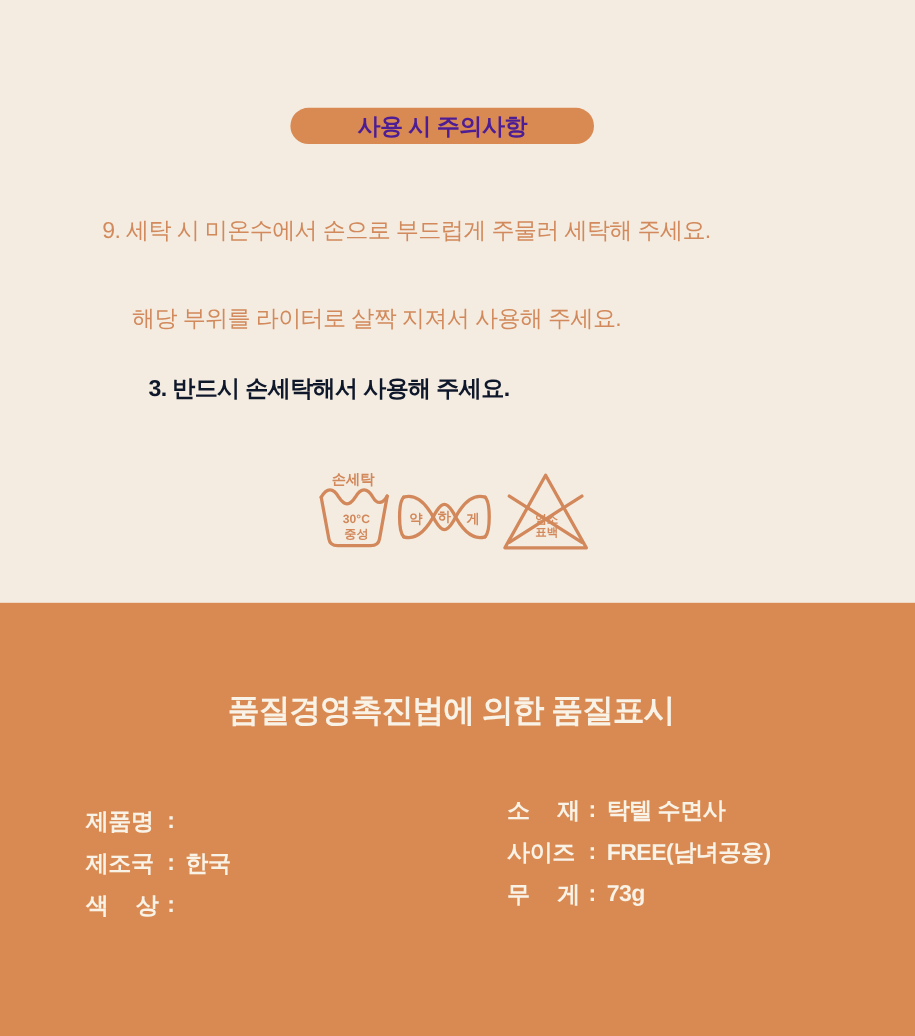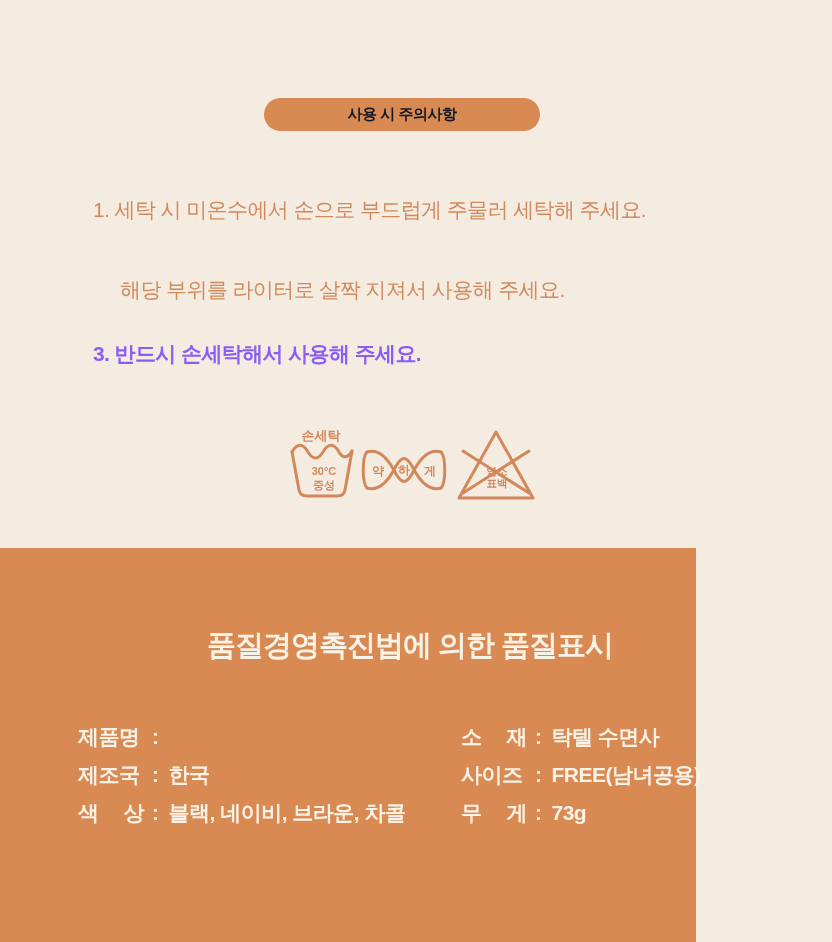--- a/index.html
+++ b/index.html
@@ -9,56 +9,56 @@
     background:#f4ece1;
     font-family:"Liberation Sans", sans-serif;
   }
   
   .badge {
     position:absolute; left:264px; top:98px; width:276px; height:33px;
     background:#d98a52; border-radius:17px;
     display:flex; align-items:center; justify-content:center;
   }
   .badge-label {
-    color:#0f172a; font-size:15px; font-weight:700; letter-spacing:-0.5px;
+    color:#4c1d95; font-size:21px; font-weight:700; letter-spacing:-0.5px;
   }
   .precaution {
     position:absolute; left:93px; right:30px;
     color:#d28a5c; font-size:21px; font-weight:500;
     letter-spacing:-0.6px; line-height:35px;
   }
   .precaution.p1 { top:192px; }
   .precaution.p2 { top:248px; }
-  .precaution.p3 { top:336px; font-weight:700; color:#8b5cf6; }
+  .precaution.p3 { top:336px; font-weight:700; color:#0f172a;margin-left:42px; }
   .precaution .indent { padding-left:27px;margin-top:24px; }
 
   
   .care-icon { position:absolute; }
   .care-icon path, .care-icon line, .care-icon polygon {
     fill:none; stroke:#d2885a; stroke-width:3; stroke-linecap:round; stroke-linejoin:round;
   }
   .care-icon text {
     fill:#d2885a; text-anchor:middle; font-weight:600;
     font-family:"Liberation Sans", sans-serif;
   }
   .icon-handwash { left:287px; top:426px; }
   .icon-wring    { left:360px; top:444px; }
   .icon-nobleach { left:454px; top:426px; }
 
   
   .quality {
-    position:absolute; left:0; top:548px; width:696px; height:394px;
+    position:absolute; left:0; top:548px; width:832px; height:394px;
     background:#d98a52; color:#f9f2e6;
   }
   .q-title {
     position:absolute; top:78px; left:0; width:820px; text-align:center;
     font-size:29px; font-weight:600; letter-spacing:-1px;
   }
   .spec-col { position:absolute; top:170px; }
-  .spec-col.left  { left:78px; }
+  .spec-col.left  { left:78px;margin-top:10px; }
   .spec-col.right { left:461px; }
   .spec-row {
     display:flex; align-items:center; height:38px;
     font-size:21px; font-weight:600; letter-spacing:-0.5px; white-space:nowrap;
   }
   .spec-label {
     display:inline-block; width:66px;
     text-align:justify; text-align-last:justify;
   }
   .spec-colon { margin:0 10px 0 8px; }
@@ -67,21 +67,21 @@
 <body>
 
 <div class="page">
 
   <section>
     <div class="badge">
       <span class="badge-label">사용 시 주의사항</span>
     </div>
 
     <div class="precaution p1">
-      <div>1. 세탁 시 미온수에서 손으로 부드럽게 주물러 세탁해 주세요.</div>
+      <div>9. 세탁 시 미온수에서 손으로 부드럽게 주물러 세탁해 주세요.</div>
     </div>
     <div class="precaution p2">
       <div class="indent">해당 부위를 라이터로 살짝 지져서 사용해 주세요.</div>
     </div>
     <div class="precaution p3">
       <div>3. 반드시 손세탁해서 사용해 주세요.</div>
     </div>
 
     <svg class="care-icon icon-handwash" width="70" height="82" viewBox="0 0 70 82">
       <text x="34" y="14" font-size="13">손세탁</text>
@@ -119,21 +119,20 @@
         <span class="spec-colon">:</span>
       </div>
       <div class="spec-row">
         <span class="spec-label">제조국</span>
         <span class="spec-colon">:</span>
         <span class="spec-value">한국</span>
       </div>
       <div class="spec-row">
         <span class="spec-label">색 상</span>
         <span class="spec-colon">:</span>
-        <span class="spec-value">블랙, 네이비, 브라운, 차콜</span>
       </div>
     </div>
 
     <div class="spec-col right">
       <div class="spec-row">
         <span class="spec-label">소 재</span>
         <span class="spec-colon">:</span>
         <span class="spec-value">탁텔 수면사</span>
       </div>
       <div class="spec-row">

